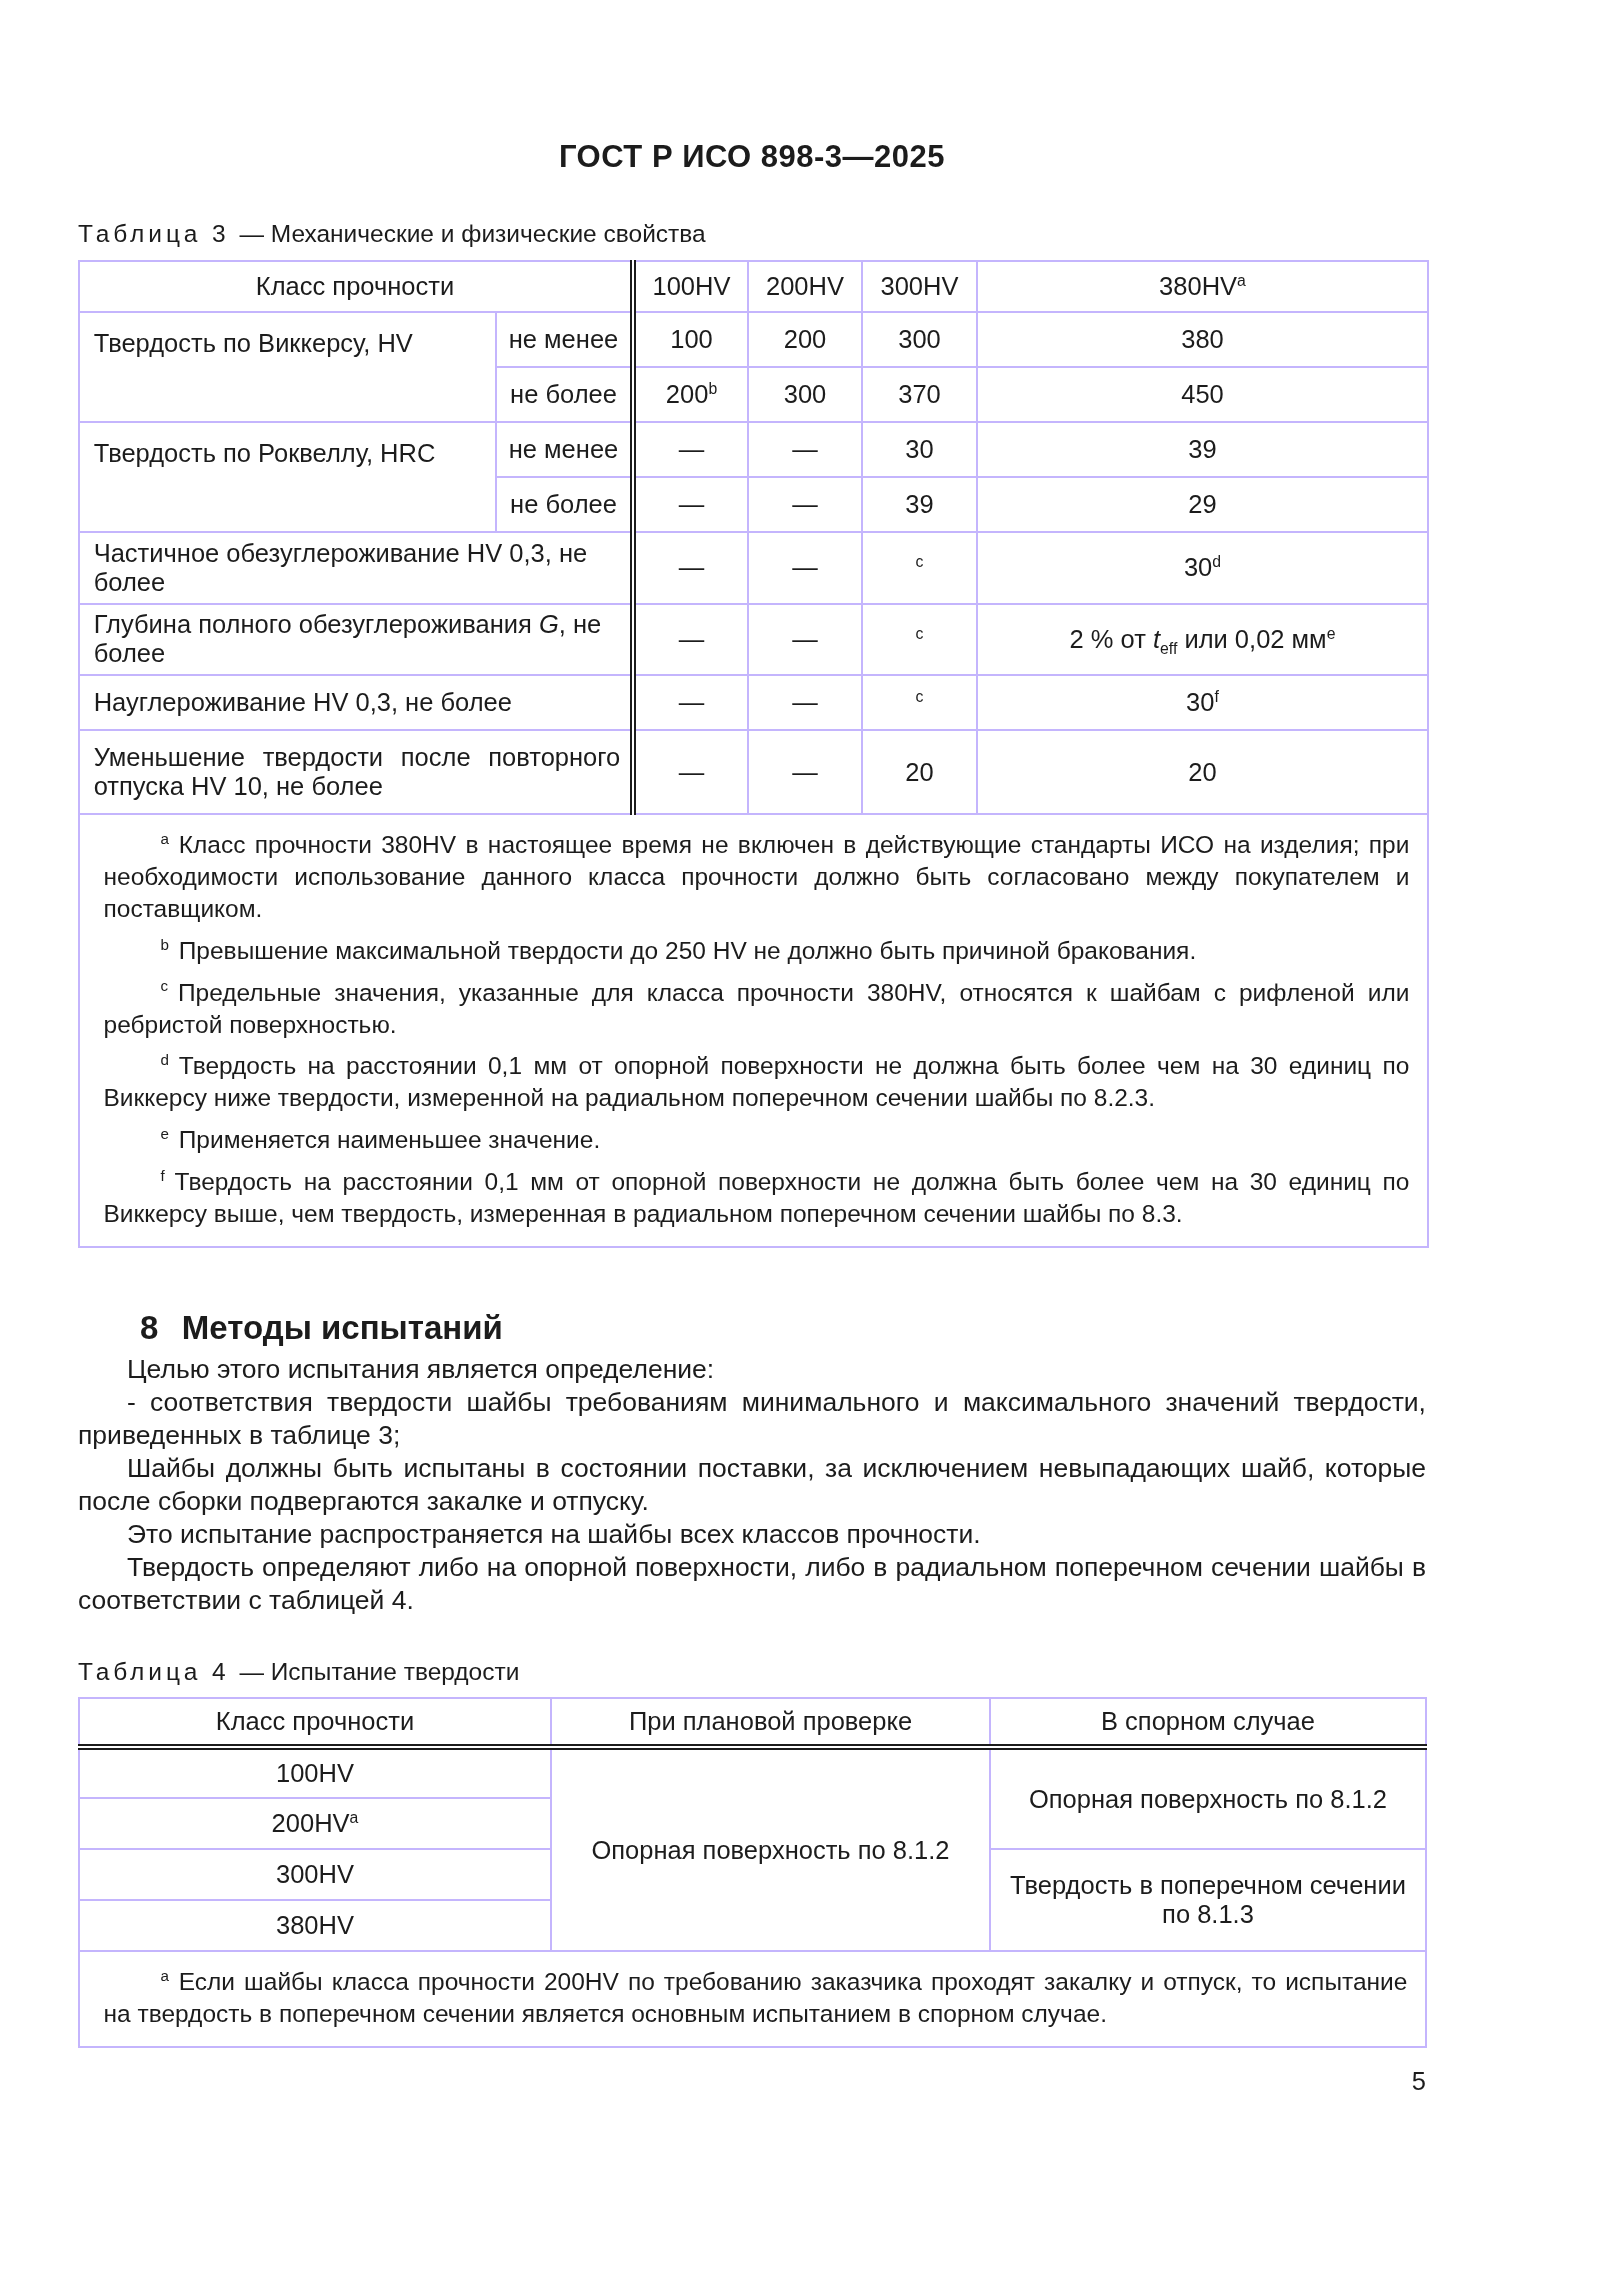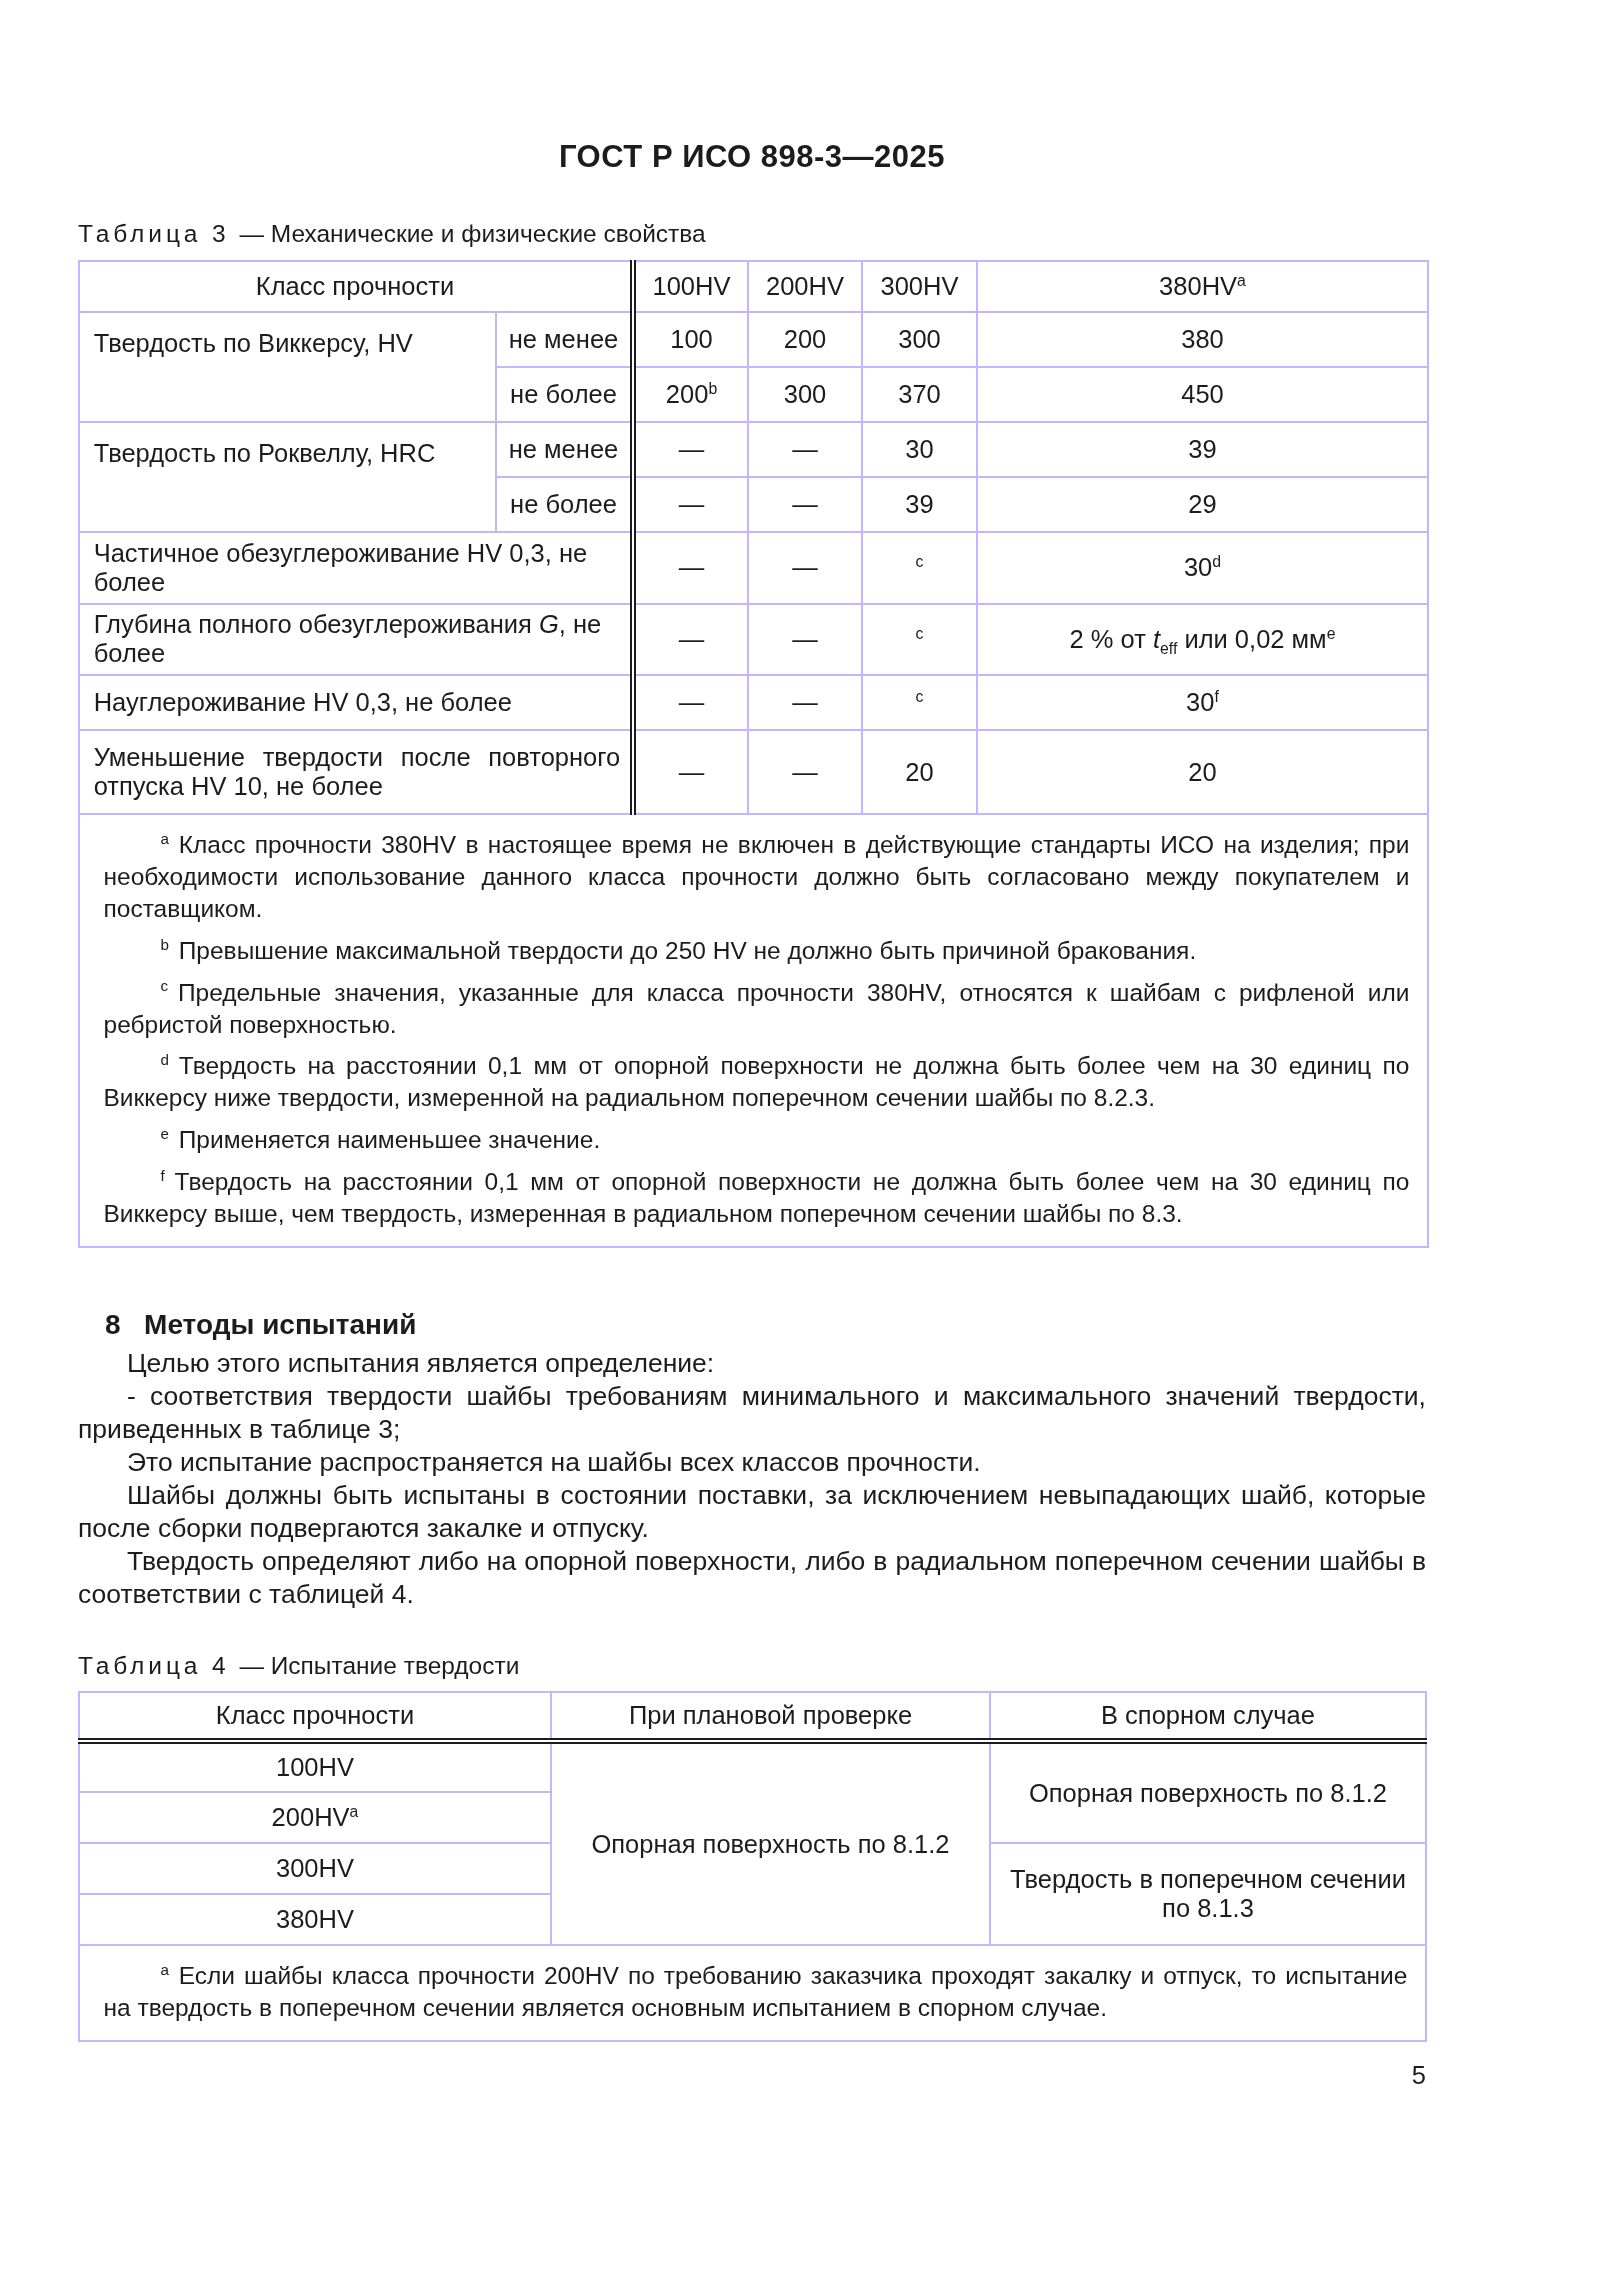--- a/index.html
+++ b/index.html
@@ -32,21 +32,21 @@
   tr.thead { height: 51px; }
 
   sup { font-size: 0.62em; vertical-align: super; line-height: 0; }
   sub { font-size: 0.62em; vertical-align: sub; line-height: 0; }
   i { font-style: italic; }
 
   .fnbox { padding: 3.9px 17.6px 15.7px 23.5px; }
   .fn { font-size: 24.5px; line-height: 32px; text-indent: 57px; text-align: justify; margin-top: 9.8px; }
   .fn sup { margin-right: 9.8px; }
 
-  .h1 { margin: 61px 0 0 27px; font-size: 28px; font-weight: bold; }
+  .h1 { margin: 61px 0 0 62px; font-size: 33px; font-weight: bold; }
   .h1 .num { margin-right: 23.5px; }
   .h2 { margin: 37px 0 0 47px; font-size: 27.4px; font-weight: bold; }
   .h2 .num { margin-right: 15.7px; }
   .h3 { margin: 21.6px 0 0 47px; font-size: 26.5px; font-weight: bold; }
   .h3 .num { margin-right: 15.7px; }
 
   .body-text { margin-top: 5.9px; }
   .para { font-size: 26.5px; line-height: 33px; text-indent: 49px; text-align: justify; margin: 0; }
 
   .t4caption { margin-top: 41px; }
@@ -155,22 +155,22 @@
     </tbody>
   </table>
 
   <div class="h1">
     <span class="num">8</span><span>Методы испытаний</span>
   </div>
 
   <div class="body-text">
     <p class="para">Целью этого испытания является определение:</p>
     <p class="para">- соответствия твердости шайбы требованиям минимального и максимального значений твердости, приведенных в таблице 3;</p>
+    <p class="para">Шайбы должны быть испытаны в состоянии поставки, за исключением невыпадающих шайб, которые после сборки подвергаются закалке и отпуску.</p>
     <p class="para">Это испытание распространяется на шайбы всех классов прочности.</p>
-    <p class="para">Шайбы должны быть испытаны в состоянии поставки, за исключением невыпадающих шайб, которые после сборки подвергаются закалке и отпуску.</p>
     <p class="para">Твердость определяют либо на опорной поверхности, либо в радиальном поперечном сечении шайбы в соответствии с таблицей 4.</p>
   </div>
 
   <div class="tcaption t4caption">
     <span class="lbl">Таблица 4</span><span class="ttl">— Испытание твердости</span>
   </div>
 
   <table class="t4">
     <colgroup>
       <col style="width:472px">

